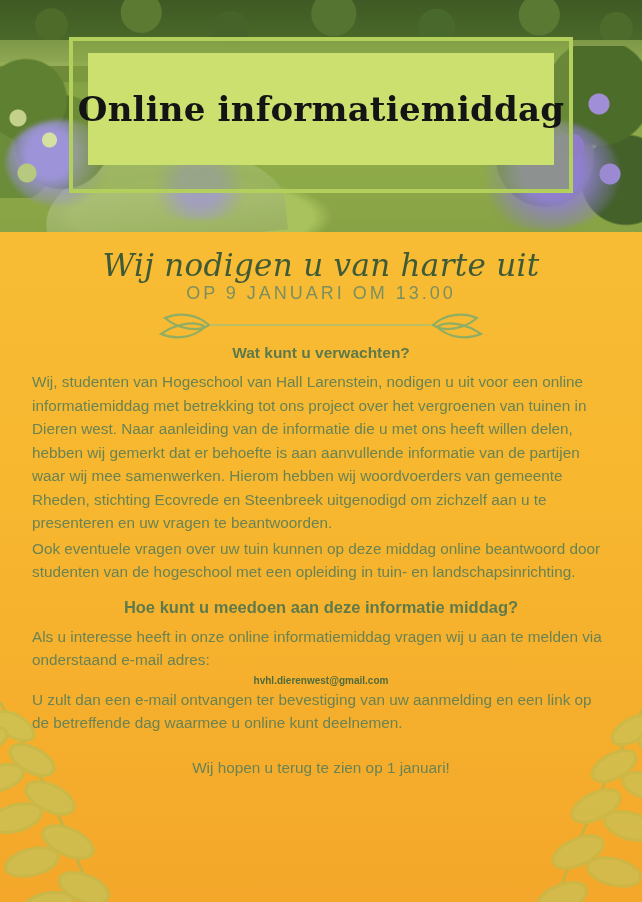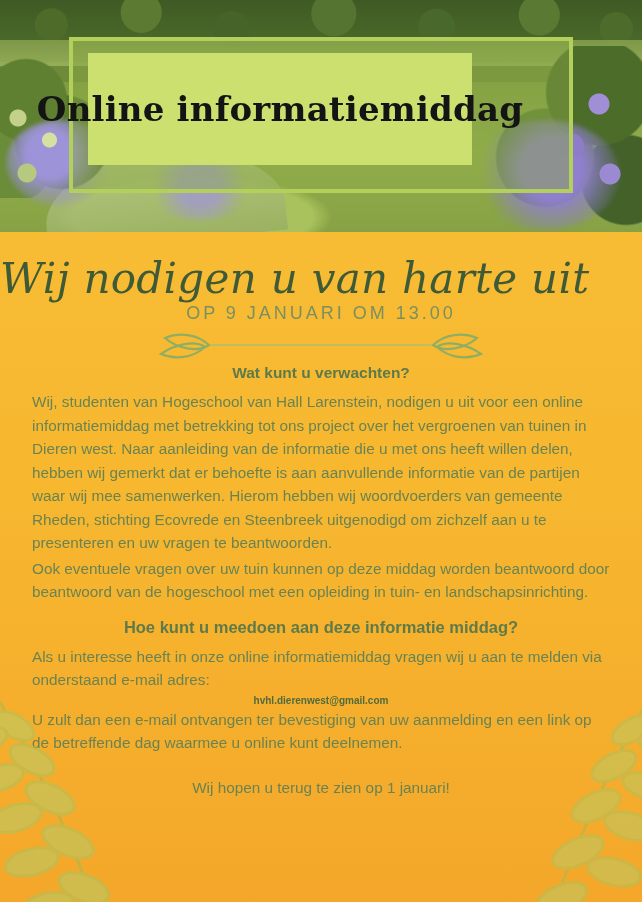--- a/index.html
+++ b/index.html
@@ -130,21 +130,21 @@
     position: absolute;
     left: 69px; top: 37px;
     width: 504px; height: 156px;
     border: 4px solid #b3cf5c;
     box-sizing: border-box;
     background: rgba(140, 170, 70, 0.45);
   }
   .title-inner {
     position: absolute;
     left: 88px; top: 53px;
-    width: 384px; height: 112px;
+    width: 466px; height: 112px;
     background: #cbe06f;
     display: flex;
     align-items: center;
     justify-content: center;
   }
   .title-text {
     font-family: "DejaVu Serif", serif;
     font-weight: bold;
     font-size: 34px;
     color: #141414;
@@ -153,26 +153,26 @@
   }
 
   
   .body-area {
     position: absolute;
     left: 0; top: 232px;
     width: 642px; height: 670px;
     color: #4d6b3f;
   }
   .invite {
-    text-align: left;
+    text-align: center;
     font-family: "DejaVu Serif", serif;
     font-style: italic;
-    font-size: 42px;
+    font-size: 31px;
     color: #3f5a36;
-    margin-top: 22px;
+    margin-top: 15px;
     letter-spacing: .3px;
   }
   .datetime {
     text-align: center;
     font-size: 18px;
     letter-spacing: 3px;
     color: #7b8f5f;
     margin-top: 0;
   }
 
@@ -272,21 +272,21 @@
           <path d="M108 17 C96 6, 78 4, 64 10 C78 22, 98 24, 108 17 Z"></path>
           <path d="M104 19 C92 30, 74 32, 60 26 C74 16, 94 12, 104 19 Z"></path>
           <path d="M332 17 C344 6, 362 4, 376 10 C362 22, 342 24, 332 17 Z"></path>
           <path d="M336 19 C348 30, 366 32, 380 26 C366 16, 346 12, 336 19 Z"></path>
         </g>
       </svg>
     </div>
 
     <div class="subhead">Wat kunt u verwachten?</div>
     <div class="para">Wij, studenten van Hogeschool van Hall Larenstein, nodigen u uit voor een online informatiemiddag met betrekking tot ons project over het vergroenen van tuinen in Dieren west. Naar aanleiding van de informatie die u met ons heeft willen delen, hebben wij gemerkt dat er behoefte is aan aanvullende informatie van de partijen waar wij mee samenwerken. Hierom hebben wij woordvoerders van gemeente Rheden, stichting Ecovrede en Steenbreek uitgenodigd om zichzelf aan u te presenteren en uw vragen te beantwoorden.</div>
-    <div class="para tight">Ook eventuele vragen over uw tuin kunnen op deze middag worden beantwoord door beantwoord van de hogeschool met een opleiding in tuin- en landschapsinrichting.</div>
+    <div class="para tight">Ook eventuele vragen over uw tuin kunnen op deze middag online beantwoord door studenten van de hogeschool met een opleiding in tuin- en landschapsinrichting.</div>
 
     <div class="subhead second">Hoe kunt u meedoen aan deze informatie middag?</div>
     <div class="para">Als u interesse heeft in onze online informatiemiddag vragen wij u aan te melden via onderstaand e-mail adres:</div>
     <a class="email" href="#">hvhl.dierenwest@gmail.com</a>
     <div class="para tight">U zult dan een e-mail ontvangen ter bevestiging van uw aanmelding en een link op de betreffende dag waarmee u online kunt deelnemen.</div>
 
     <div class="closing">Wij hopen u terug te zien op 1 januari!</div>
   </div>
 
   <div class="leaf-left">

